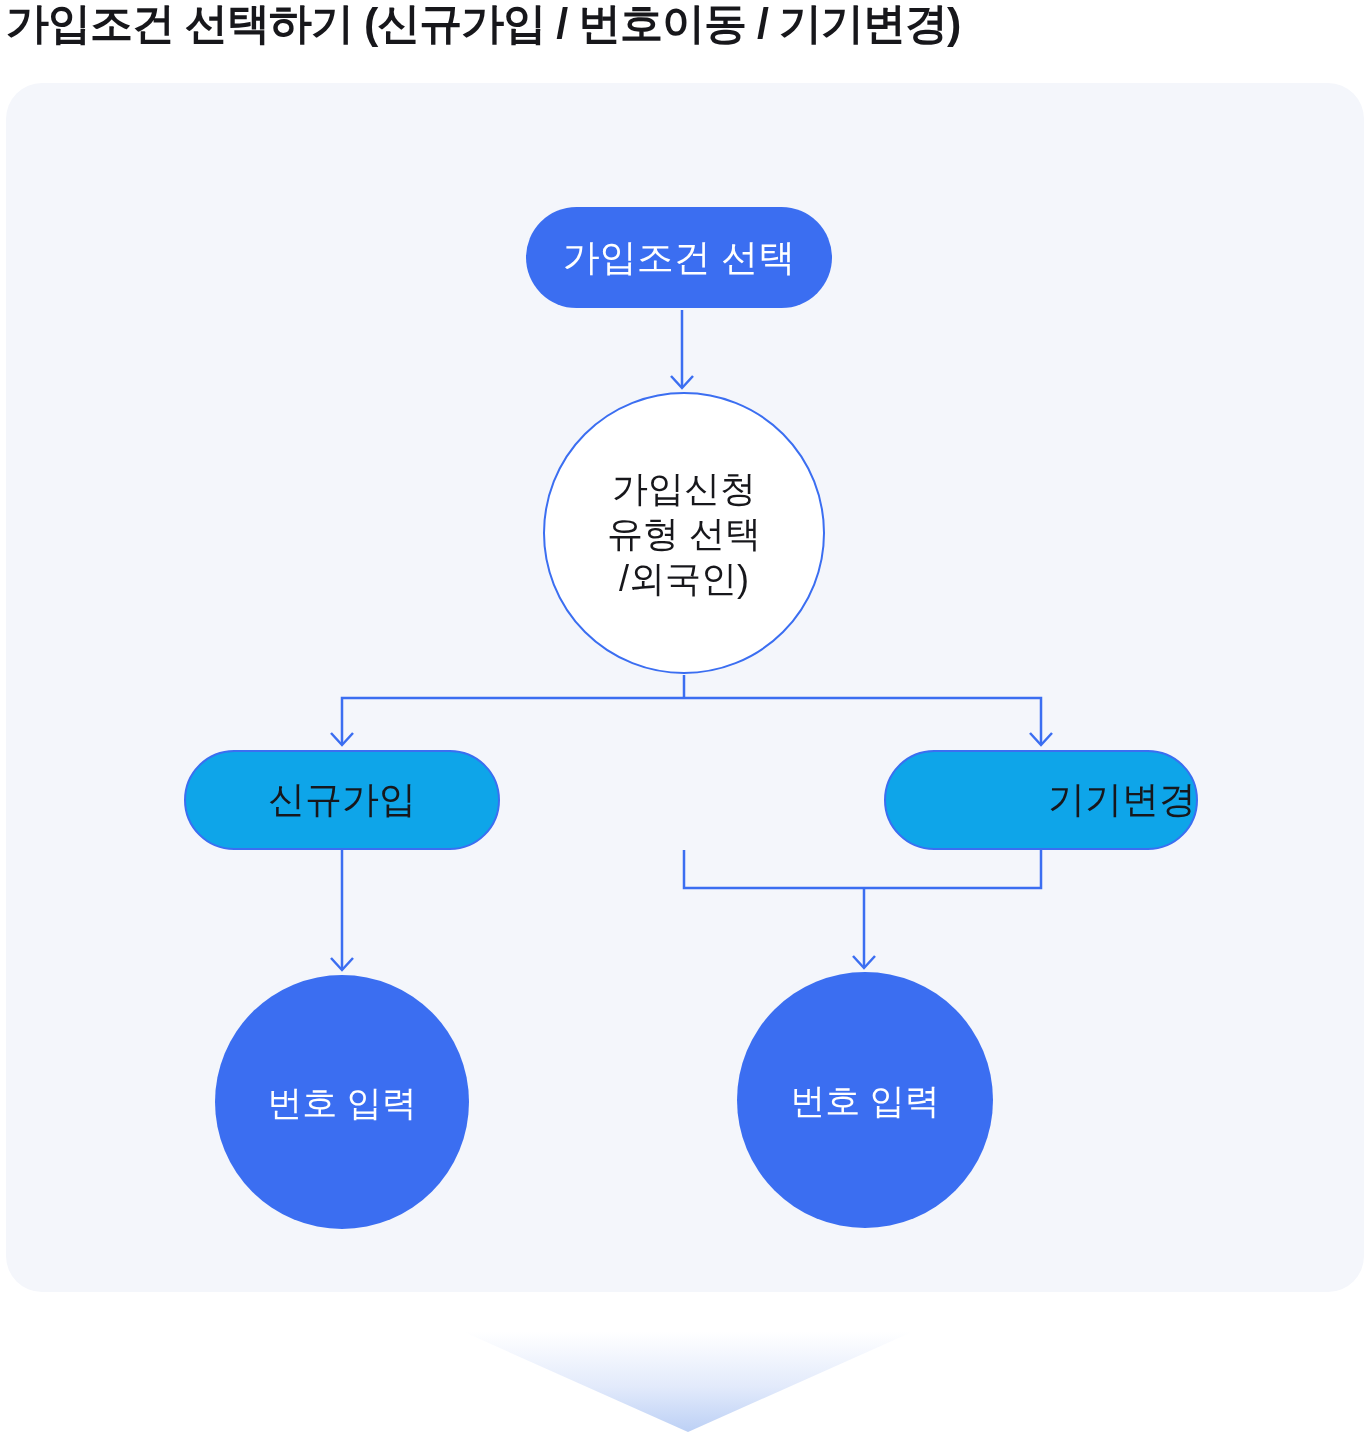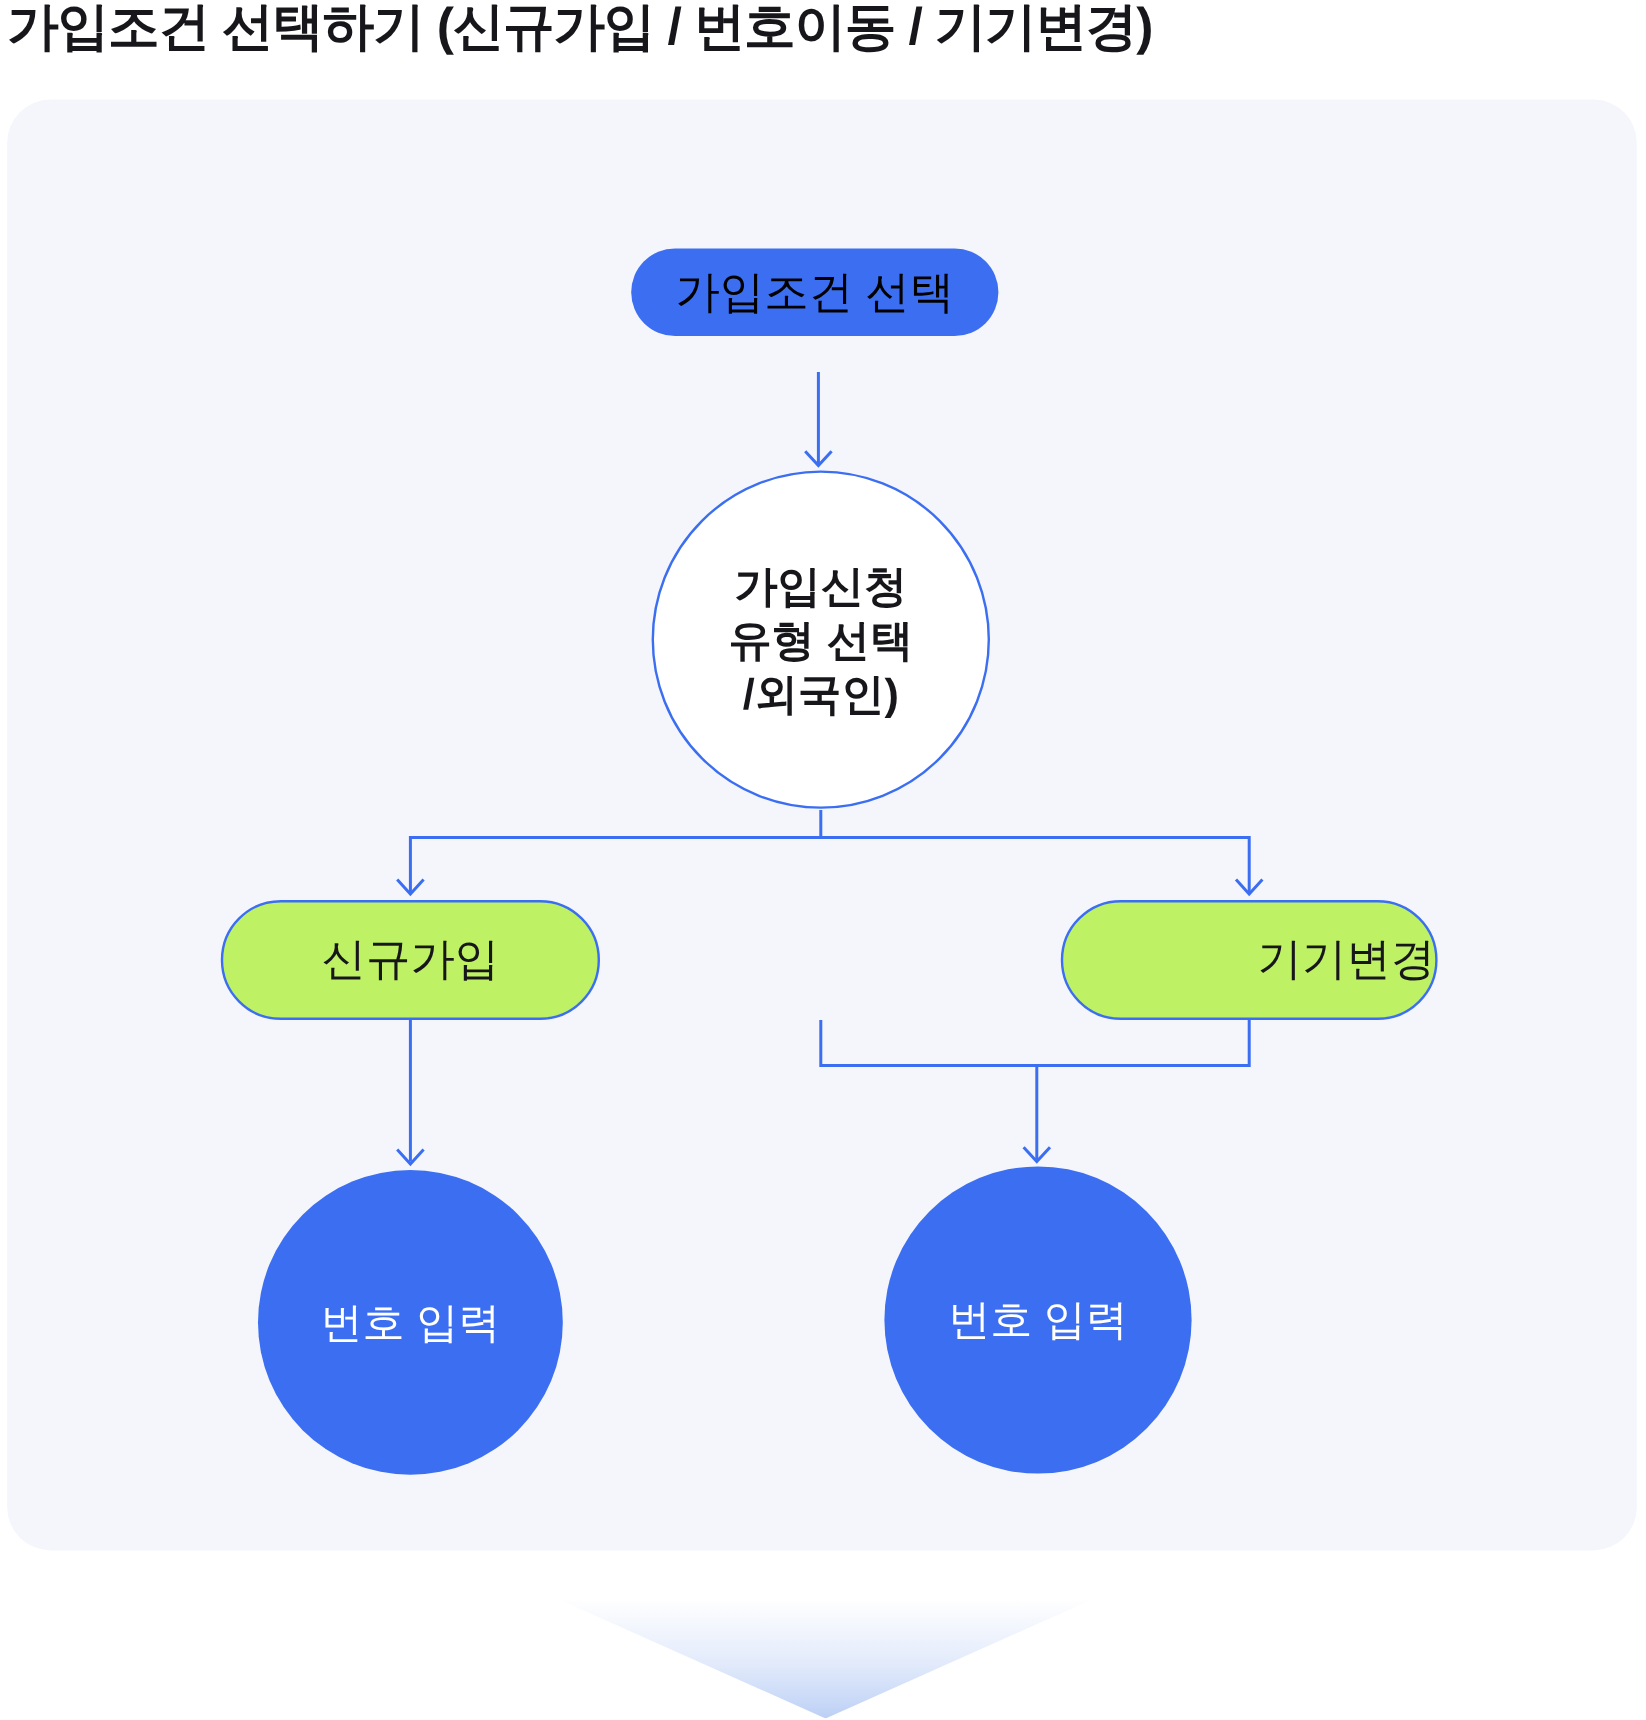--- a/index.html
+++ b/index.html
@@ -48,44 +48,44 @@
   .node{
     position:absolute;
     display:flex;
     flex-direction:column;
     align-items:center;
     justify-content:center;
     text-align:center;
   }
   .pill-start{
     left:526px; top:207px;
-    width:306px; height:73px;
+    width:306px; height:101px;
     background:var(--accent);
     border-radius:52px;
-    color:#000000;
+    color:#ffffff;
     font-size:37px;
     font-weight:500;
     justify-content:center;
   }
   .circle-type{
     left:543px; top:392px;
     width:282px; height:282px;
     background:#fff;
     border:2.5px solid var(--accent);
     border-radius:50%;
     font-size:36px;
     line-height:45px;
-    font-weight:700;
+    font-weight:400;
     color:var(--text-dark);
   }
   .circle-type span{white-space:nowrap;}
   .pill-option{
     top:750px;
     height:100px;
-    background:#bef264;
+    background:#0ea5e9;
     border:2.5px solid var(--accent);
     border-radius:50px;
     font-size:37px;
     font-weight:500;
     color:var(--text-dark);
   }
   .pill-opt-0{left:184px; width:316px;}
   .pill-opt-1{left:528px; width:312px;}
   .pill-opt-2{left:884px; width:314px;align-items:flex-end;}
   .circle-result{

